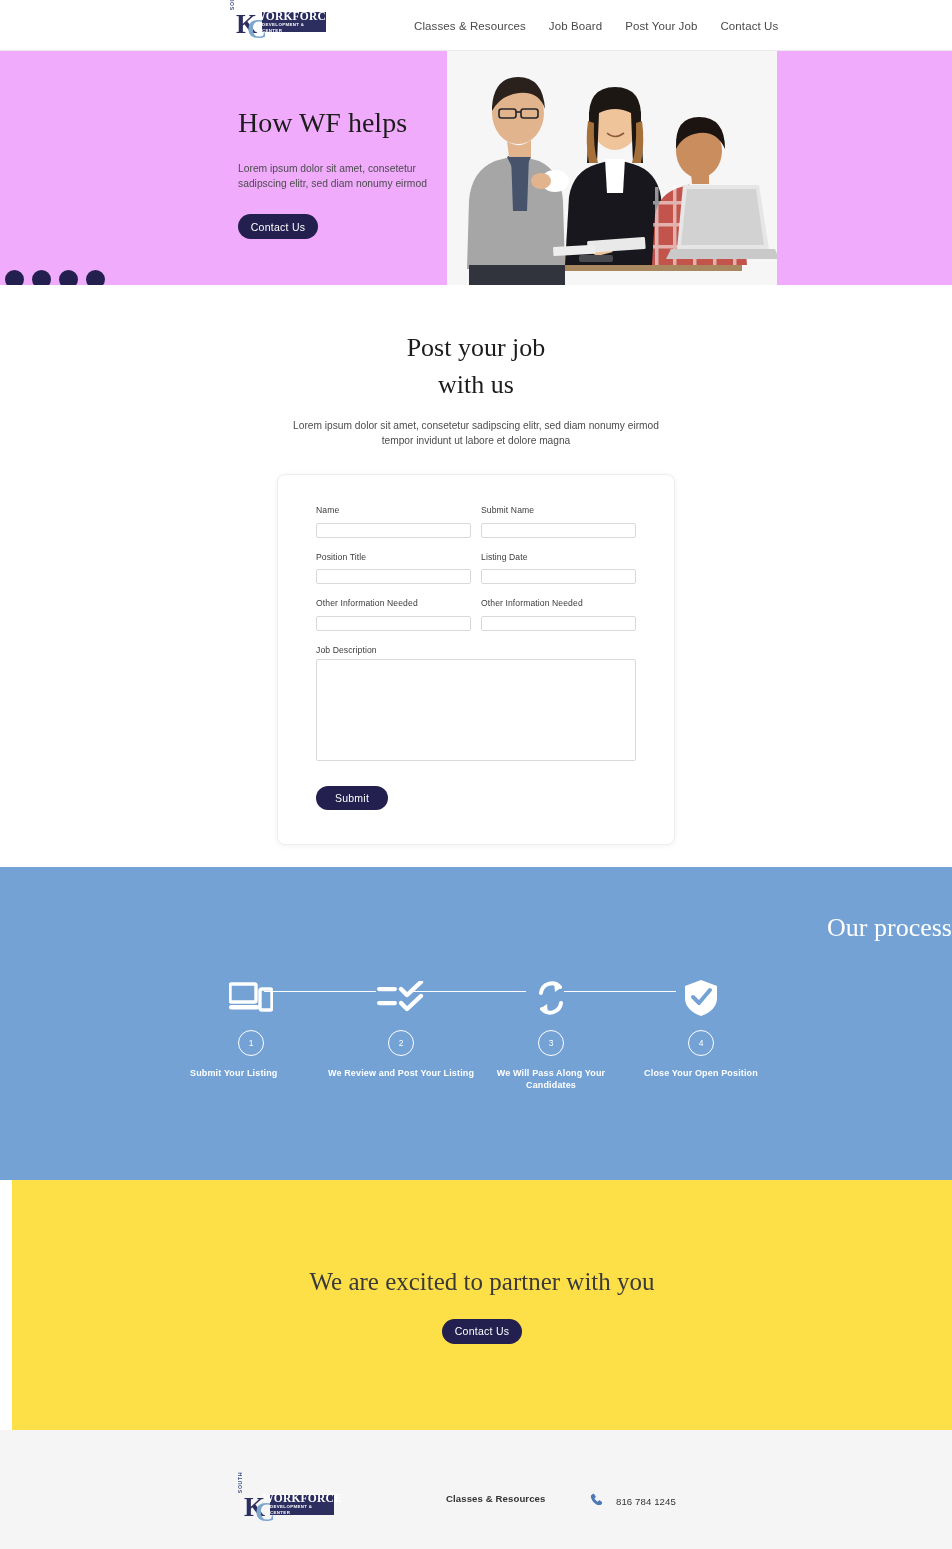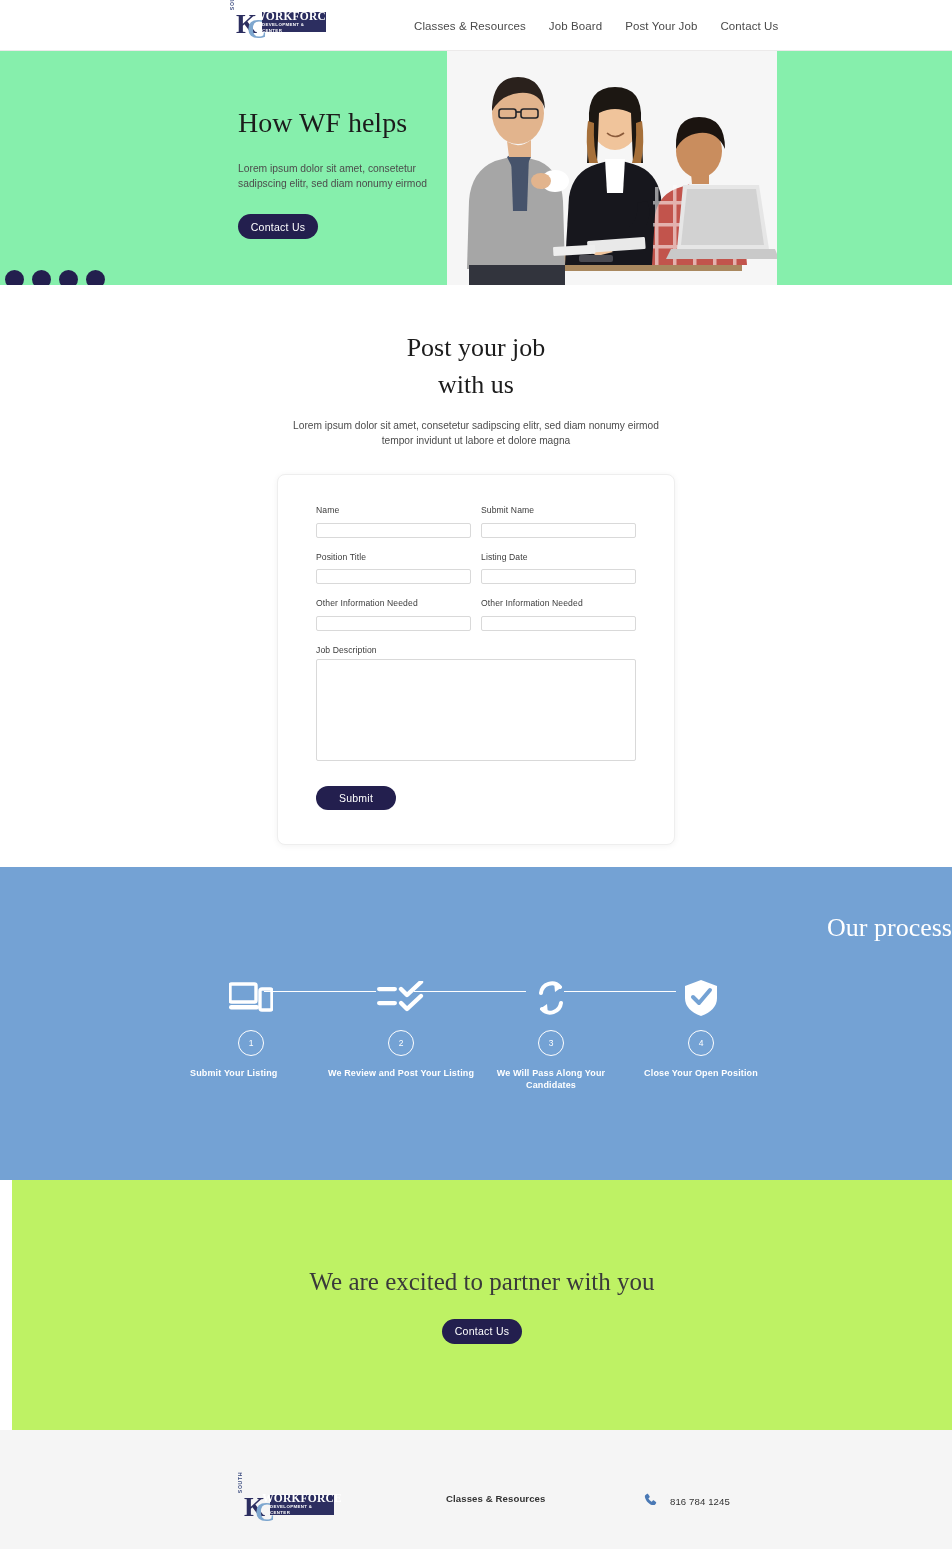--- a/index.html
+++ b/index.html
@@ -70,21 +70,21 @@
   }
   .logo .bar .dc {
     color: #ffffff; font-size: 4.4px; letter-spacing: 0.35px;
     line-height: 6px; font-weight: 700;
   }
 
   
   .hero {
     position: relative;
     height: 234px;
-    background: #86efac;
+    background: #f0abfc;
     overflow: hidden;
   }
   .hero-text { position: absolute; left: 238px; top: 53px; width: 230px; }
   .hero-title {
     font-family: "Liberation Serif", serif;
     font-size: 28px;
     line-height: 38px;
     color: #1c1c1c;
     font-weight: 400;
   }
@@ -187,21 +187,21 @@
     height: 102px;
     border: 1px solid #d9d9d9;
     border-radius: 2px;
     background: #fff;
     resize: none;
     font-family: "Liberation Sans", sans-serif;
     font-size: 9px;
     padding: 4px;
     color: #333;
   }
-  .submit-btn { margin-top: 21px; width: 80px; height: 24px; }
+  .submit-btn { margin-top: 21px; width: 72px; height: 24px; }
 
   
   .process {
     background: #74a2d4;
     padding-top: 46px;
     padding-bottom: 88px;
     color: #ffffff;
   }
   .process-title {
     font-family: "Liberation Serif", serif;
@@ -263,21 +263,21 @@
     color: #ffffff;
     letter-spacing: 0.15px;
   }
   .step:nth-child(1) .step-label { text-align: center; }
   .step:nth-child(2) .step-label,
   .step:nth-child(3) .step-label,
   .step:nth-child(4) .step-label { text-align: left; padding-left: 14px; }
 
   
   .partner {
-    background: #bef264;
+    background: #fde047;
     padding-top: 88px;
     padding-bottom: 86px;
     text-align: center;
     margin-left: 12px;
   }
   .partner-title {
     font-family: "Liberation Serif", serif;
     font-size: 25px;
     color: #3a3a3a;
     font-weight: 400;
@@ -304,21 +304,21 @@
     display: flex; flex-direction: column; gap: 14px;
   }
   .footer-link {
     font-size: 9.6px;
     font-weight: 700;
     color: #333333;
     cursor: pointer;
     letter-spacing: 0.1px;
   }
   .footer-contact {
-    position: absolute; left: 644px; top: 8px;
+    position: absolute; left: 590px; top: 8px;
     display: flex; flex-direction: column; gap: 21px;
   }
   .contact-row { display: flex; align-items: center; gap: 12px; }
   .contact-text { font-size: 9.6px; color: #333333; letter-spacing: 0.1px; }
 </style>
 </head>
 <body>
 
 <div class="page">
 

